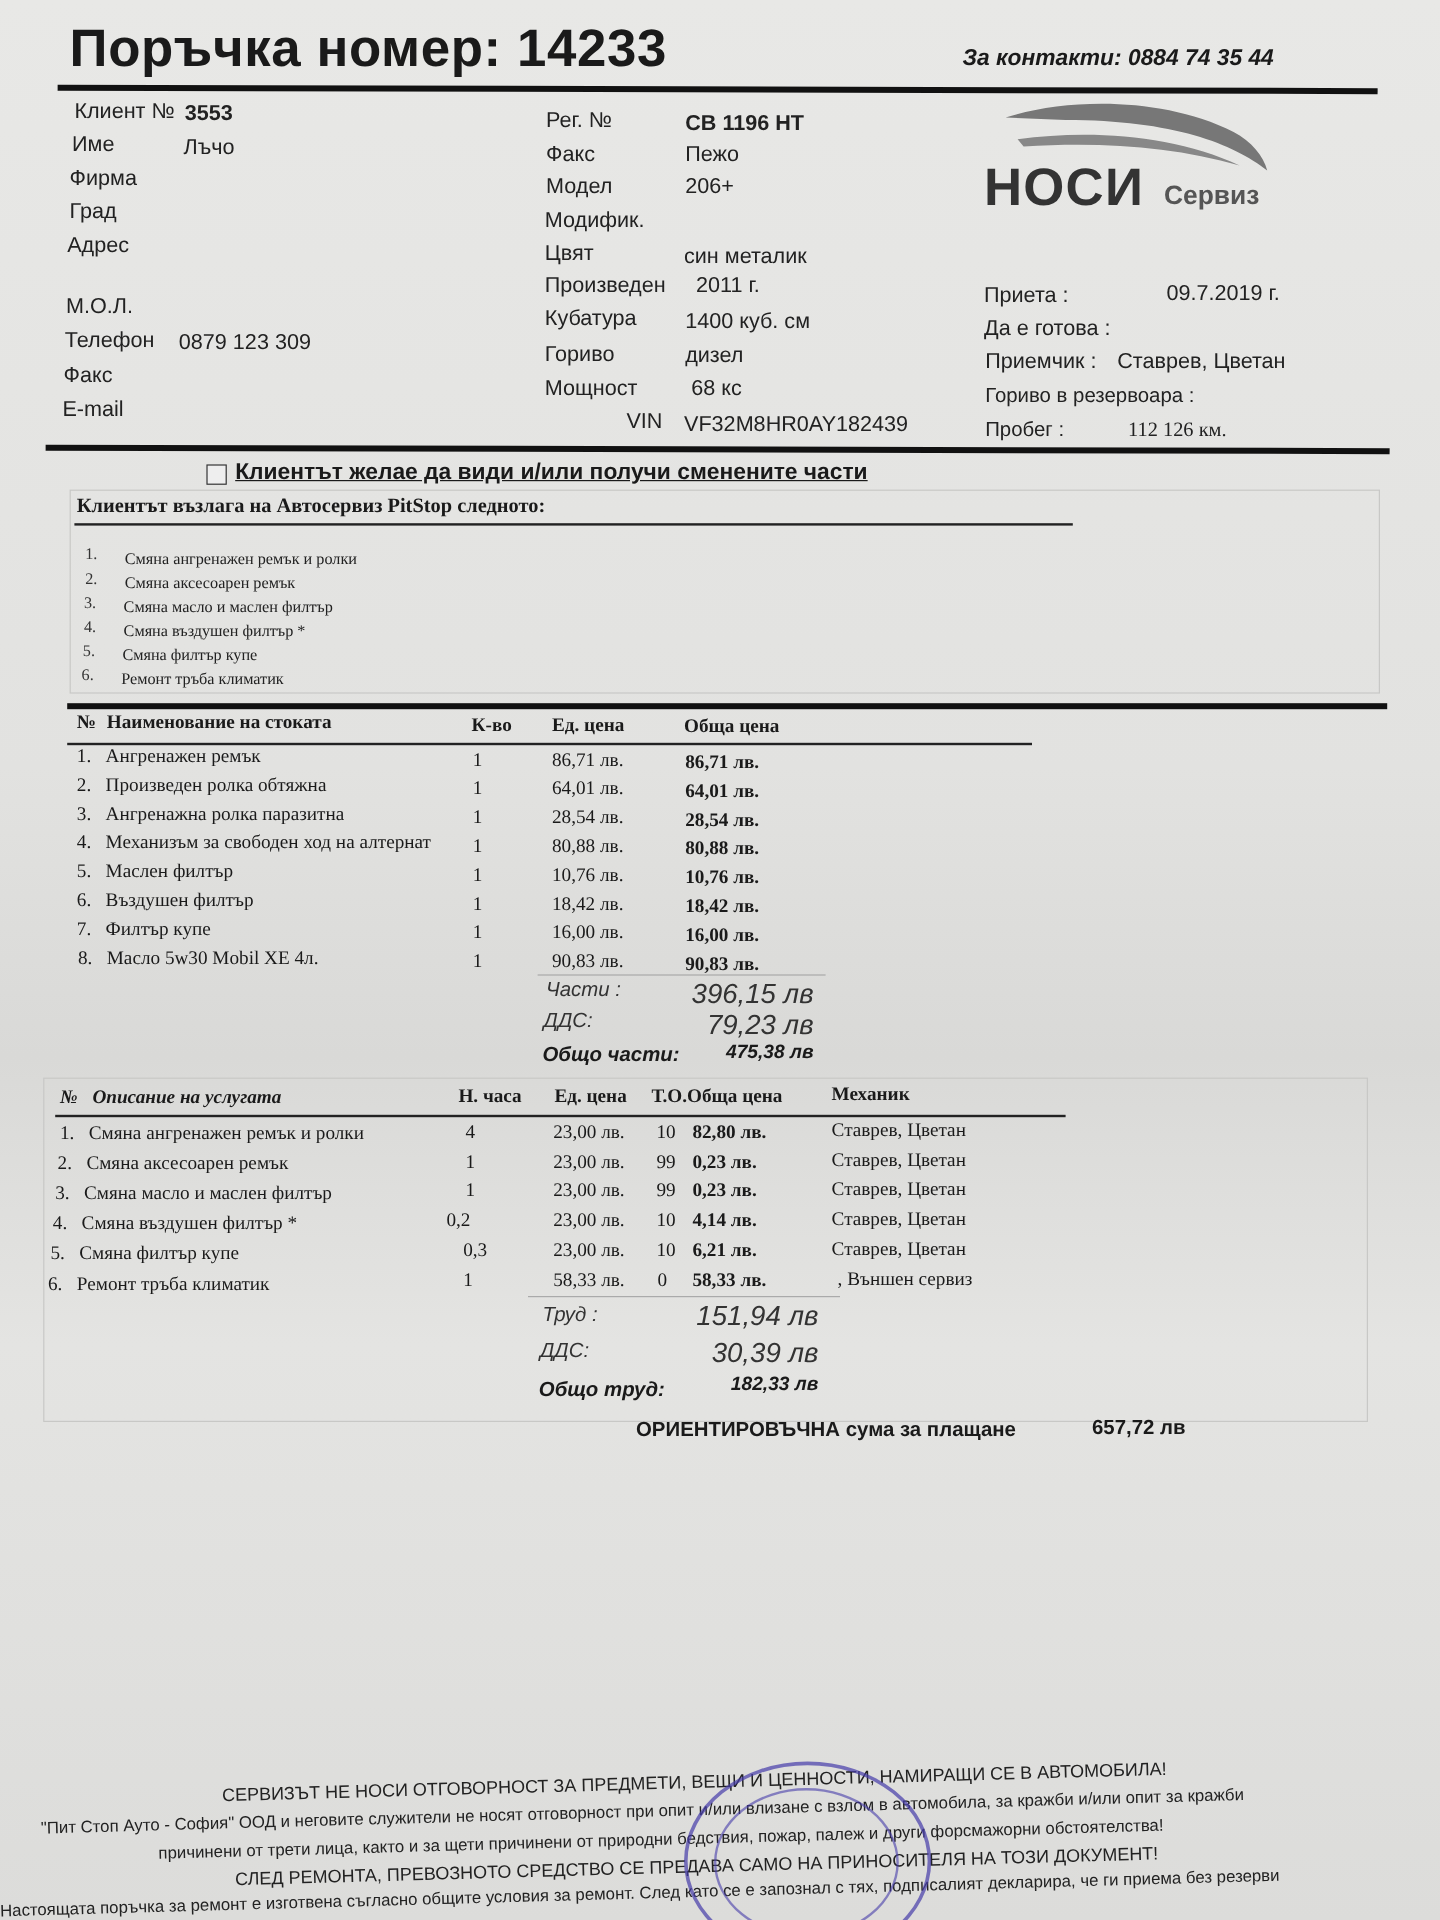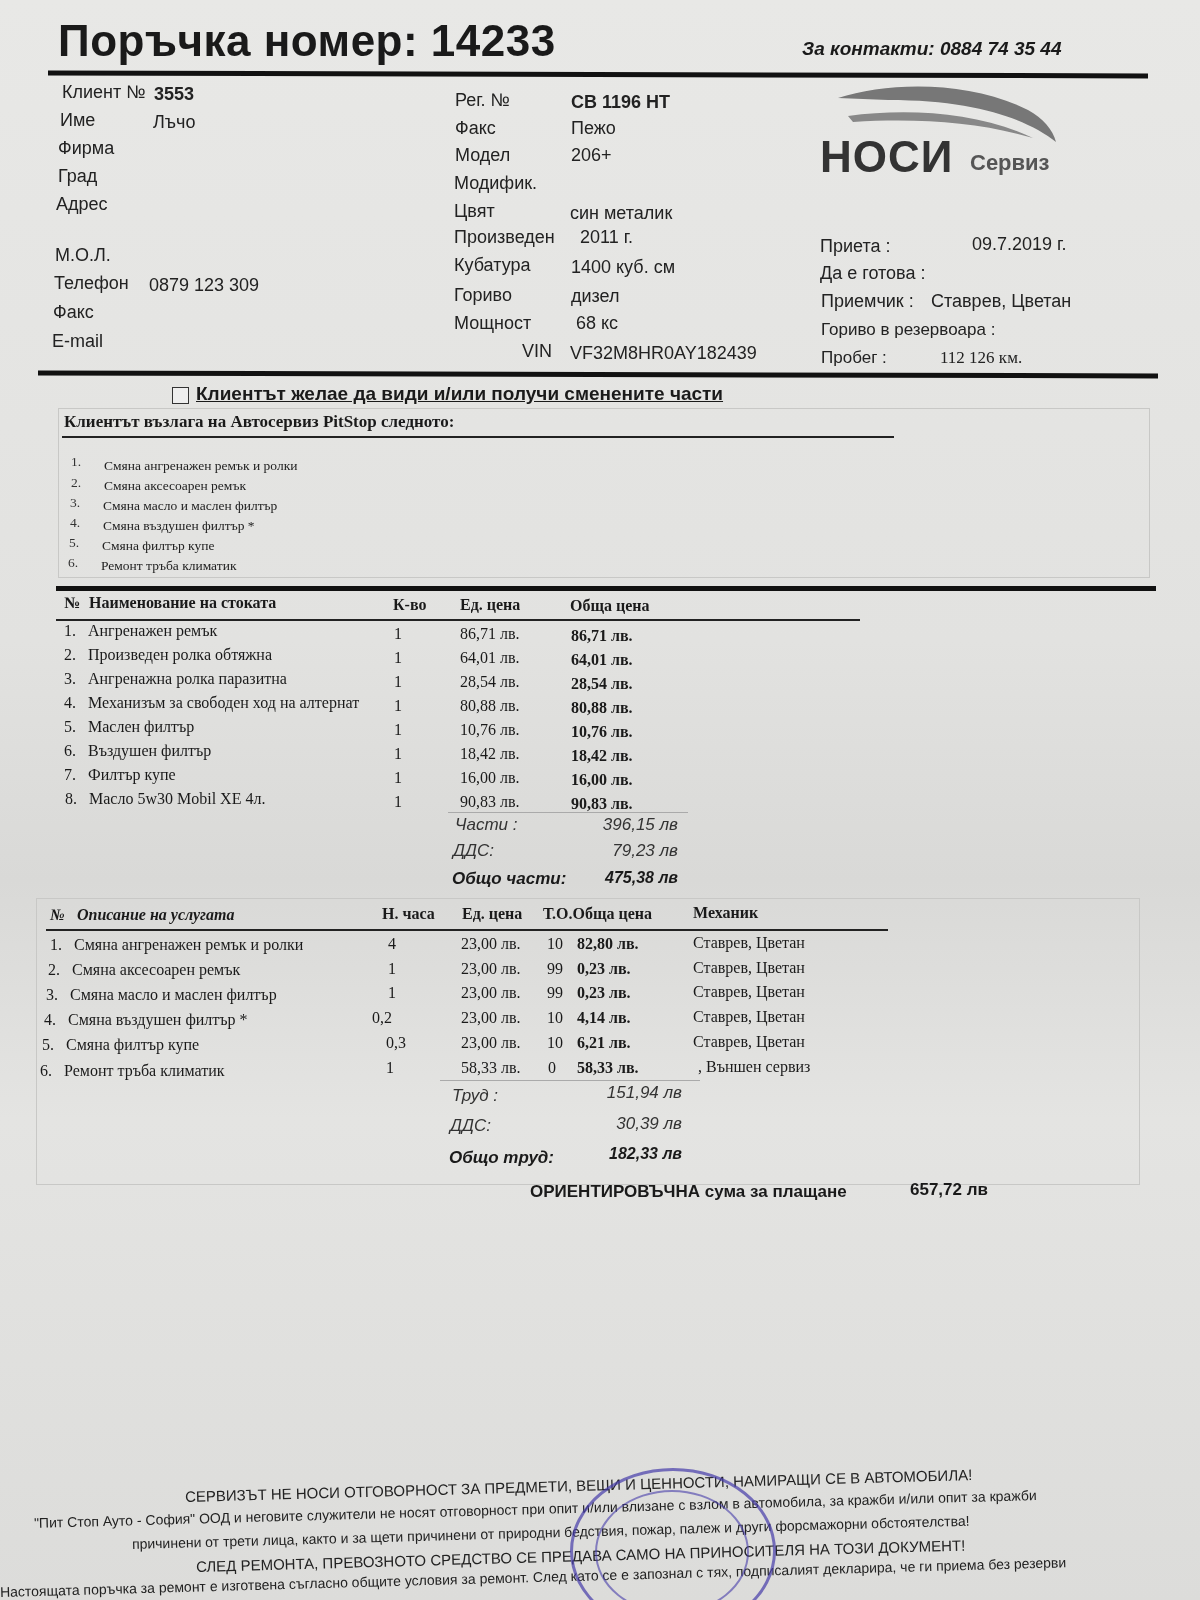--- a/index.html
+++ b/index.html
@@ -29,21 +29,21 @@
   .assign-rule { left:62px; top:436px; width:832px; height:2px; background:#222; }
   .task { font-size:13.5px; color:#222; }
   .task-n { font-size:13.5px; color:#333; }
   .rule-parts { left:56px; top:586px; width:1100px; height:5px; background:#111; }
   .th { font-size:16px; font-weight:bold; }
   .hrule { height:2px; background:#222; }
   .td { font-size:16px; }
   .tdb { font-size:16px; font-weight:bold; }
   .sum-lbl { font-size:17px; font-style:italic; color:#333; }
   .sum-lbl-b { font-size:17px; font-style:italic; font-weight:bold; }
-  .sum-val { font-size:17px; font-style:italic; color:#333; text-align:right; }
+  .sum-val { font-size:23px; font-style:italic; color:#333; text-align:right; }
   .sum-val-b { font-size:16px; font-style:italic; font-weight:bold; text-align:right; }
   .thin { height:1px; background:#aaa; }
   .grand-lbl { left:530px; top:1182px; font-size:17px; font-weight:bold; }
   .grand-val { left:910px; top:1180px; font-size:17px; font-weight:bold; }
   .disc { font-size:15px; color:#222; white-space:nowrap; font-family:"Liberation Sans", sans-serif; transform:rotate(-1.6deg); transform-origin:left center; }
   .stamp { left:570px; top:1468px; width:200px; height:160px; border:3px solid rgba(70,60,170,0.7); border-radius:50%; }
   .stamp2 { left:595px; top:1490px; width:150px; height:120px; border:2px solid rgba(70,60,170,0.6); border-radius:50%; }
 </style>
 </head>
 <body>

